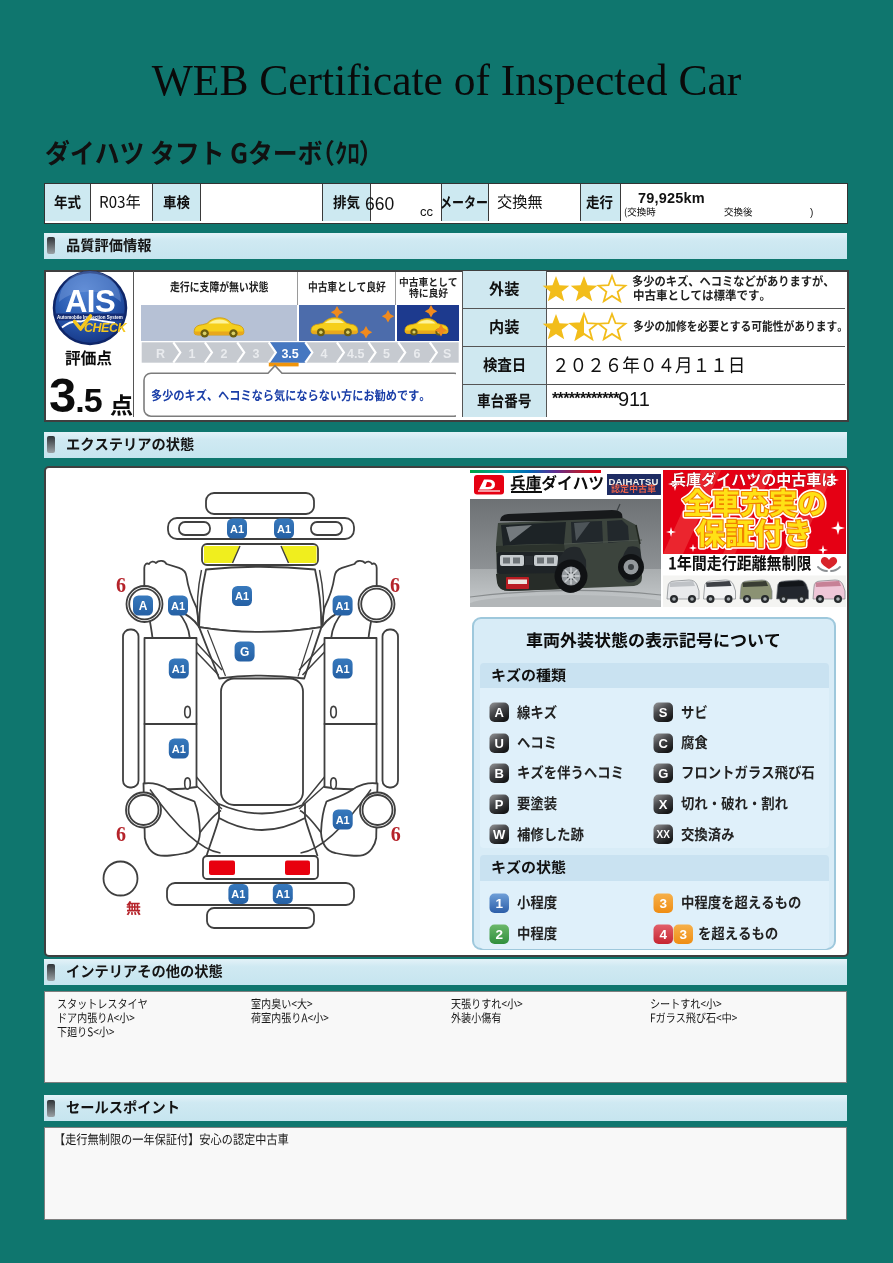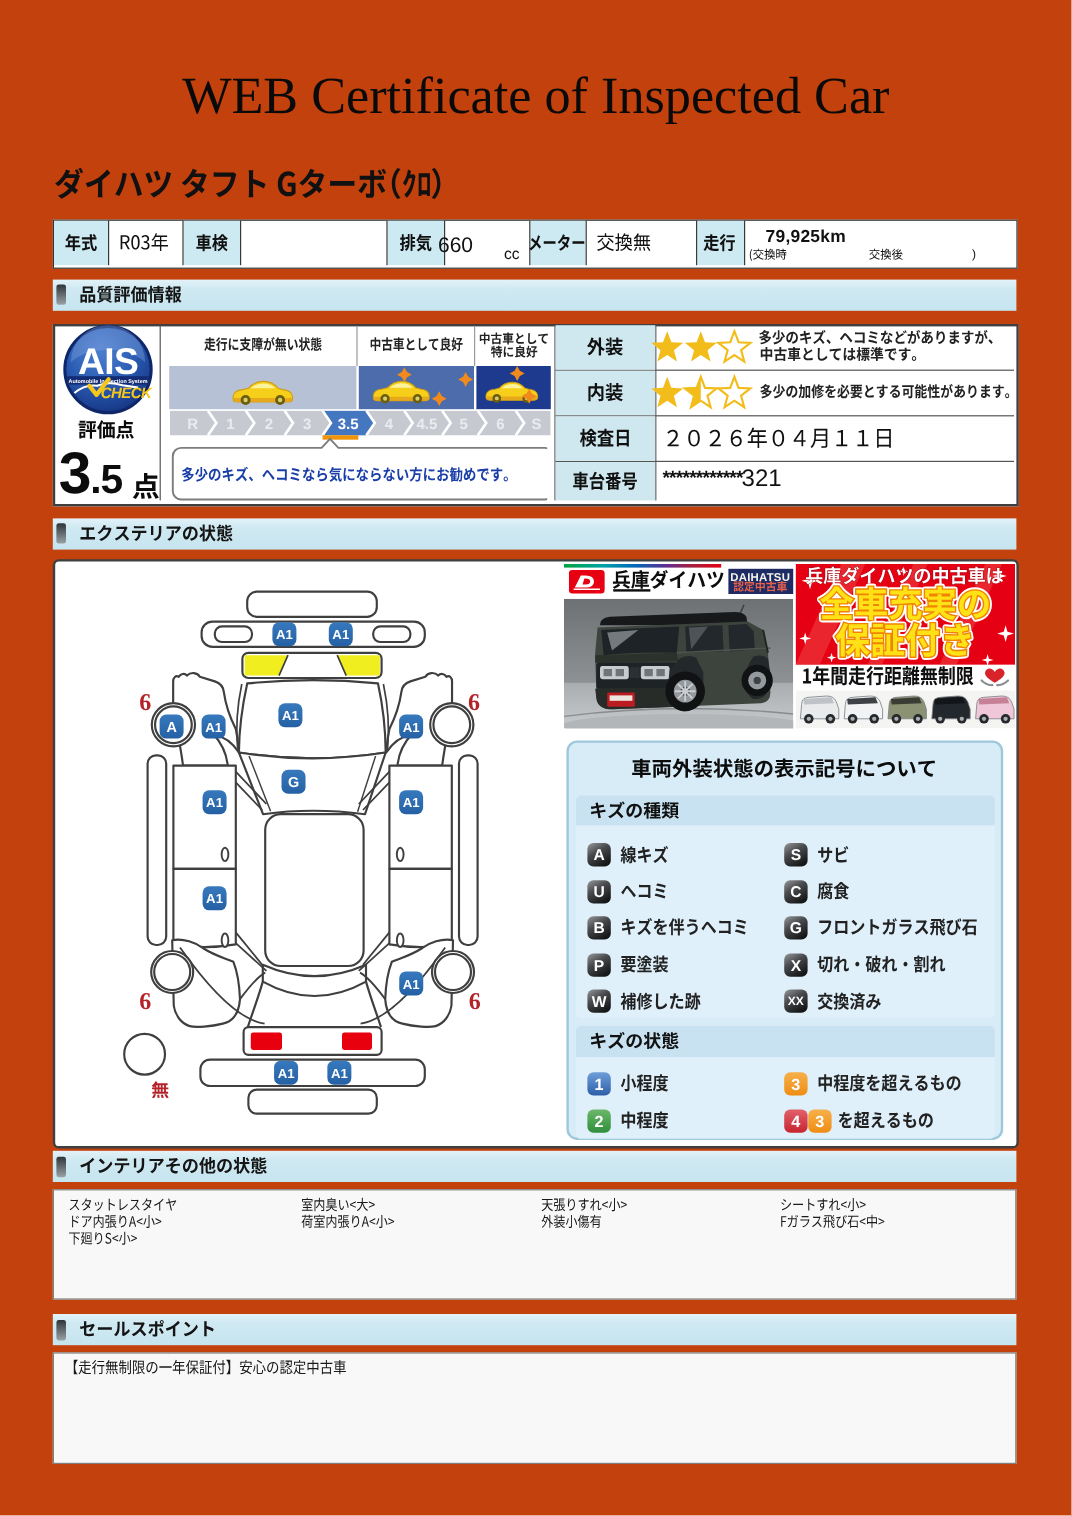--- a/index.html
+++ b/index.html
@@ -1,14 +1,14 @@
 <!DOCTYPE html>
 <html><head><meta charset="utf-8"><style>
 html,body{margin:0;padding:0;background:#fff;}
-#page{position:relative;width:893px;height:1263px;background:#c2410c;font-family:"Liberation Sans",sans-serif;overflow:hidden;}
+#page{position:relative;width:893px;height:1263px;background:#0f766e;font-family:"Liberation Sans",sans-serif;overflow:hidden;}
 .abs{position:absolute;}
 .bar{position:absolute;left:43.5px;width:803px;height:26px;background:linear-gradient(to bottom,#e3f2f8 0,#cfe9f2 30%,#c6e5ef 100%);}
 .mark{position:absolute;width:8px;height:17px;border-radius:2px;background:linear-gradient(to bottom,#2f3438,#9aa2a6);}
 .cell-line{position:absolute;background:#3a3a3a;}
 </style></head><body>
 <div id="page">
 
 <div class="abs" style="left:0;top:54.5px;width:893px;text-align:center;font-family:'Liberation Serif',serif;font-size:43.5px;color:#0a0a0a;letter-spacing:0px;">WEB Certificate of Inspected Car</div>
 
 <svg style="position:absolute;left:45.0px;top:139.5px;overflow:visible" width="327" height="34">
@@ -259,21 +259,21 @@
 
 <svg style="position:absolute;left:633.0px;top:320.4px;overflow:visible" width="215" height="16">
       <path transform="translate(0,10.8) scale(0.86,1)" d="M5.4 -10.7C4.5 -9.6 3 -8.6 0.8 -7.9C1.1 -7.6 1.6 -7.1 1.8 -6.8C2.3 -7 2.8 -7.2 3.2 -7.4C3.8 -7.1 4.4 -6.7 4.9 -6.3C3.6 -5.7 2.1 -5.3 0.7 -5.1C0.9 -4.8 1.2 -4.2 1.4 -3.8C3.4 -4.2 5.5 -4.9 7.2 -6C6.2 -5 4.5 -3.9 2.1 -3.2C2.4 -2.9 2.8 -2.4 3 -2C3.6 -2.2 4.2 -2.5 4.8 -2.7C5.4 -2.4 6.1 -1.9 6.6 -1.4C5.2 -0.8 3.5 -0.4 1.7 -0.2C2 0.1 2.2 0.7 2.4 1.1C6.7 0.5 10.3 -1 11.8 -4.7L10.8 -5.2L10.5 -5.1H8.3C8.5 -5.4 8.8 -5.7 9.1 -6L7.6 -6.3C8.6 -7.1 9.5 -8 10.1 -9.2L9.2 -9.8L8.9 -9.7H6.4C6.6 -9.9 6.8 -10.1 7 -10.3ZM6.2 -7C5.8 -7.4 5.1 -7.8 4.5 -8.1L5 -8.5H7.9C7.5 -7.9 6.9 -7.4 6.2 -7ZM8 -2.2C7.5 -2.6 6.8 -3.1 6.1 -3.5L6.7 -3.9H9.7C9.2 -3.2 8.7 -2.6 8 -2.2Z M18 -10.6V-4.6C18 -4.4 17.9 -4.3 17.7 -4.3C17.5 -4.3 16.7 -4.3 16 -4.3C16.2 -3.9 16.4 -3.2 16.5 -2.8C17.5 -2.8 18.3 -2.8 18.8 -3.1C19.4 -3.3 19.5 -3.7 19.5 -4.5V-10.6ZM20.7 -8.5C21.7 -7.2 22.8 -5.4 23.2 -4.3L24.7 -5.1C24.3 -6.3 23.1 -8 22.1 -9.2ZM21.3 -5.3C20.2 -2 18 -0.8 13.8 -0.3C14.1 0.1 14.5 0.7 14.6 1.2C19.1 0.5 21.6 -1 22.9 -4.9ZM15.1 -9C14.7 -7.7 13.9 -6 12.8 -5C13.2 -4.9 13.8 -4.4 14.2 -4.2C15.3 -5.3 16.2 -7.1 16.8 -8.7Z M30.6 -7.7C30.4 -6.7 30.2 -5.6 29.9 -4.7C29.4 -3 28.9 -2.2 28.4 -2.2C27.9 -2.2 27.4 -2.8 27.4 -4.1C27.4 -5.5 28.5 -7.3 30.6 -7.7ZM32.3 -7.8C34 -7.5 34.9 -6.2 34.9 -4.5C34.9 -2.6 33.6 -1.5 32 -1.1C31.7 -1 31.4 -1 30.9 -0.9L31.8 0.6C35 0.1 36.6 -1.8 36.6 -4.4C36.6 -7.1 34.6 -9.3 31.5 -9.3C28.3 -9.3 25.8 -6.8 25.8 -3.9C25.8 -1.8 26.9 -0.3 28.3 -0.3C29.7 -0.3 30.8 -1.8 31.5 -4.4C31.9 -5.5 32.1 -6.7 32.3 -7.8Z M44.5 -9.2V0.9H45.9V0H47.5V0.8H49V-9.2ZM45.9 -1.5V-7.7H47.5V-1.5ZM39.6 -10.4 39.6 -8.4H38.1V-6.9H39.6C39.5 -4 39.2 -1.6 37.8 0C38.1 0.2 38.6 0.8 38.9 1.1C40.5 -0.7 40.9 -3.6 41 -6.9H42.3C42.2 -2.7 42.1 -1.2 41.9 -0.8C41.8 -0.6 41.6 -0.6 41.5 -0.6C41.2 -0.6 40.8 -0.6 40.3 -0.6C40.5 -0.2 40.7 0.4 40.7 0.9C41.3 0.9 41.8 0.9 42.2 0.8C42.6 0.7 42.9 0.6 43.2 0.2C43.6 -0.4 43.7 -2.4 43.8 -7.7C43.8 -7.9 43.8 -8.4 43.8 -8.4H41.1L41.1 -10.4Z M58.6 -4.9C58 -4.3 56.8 -3.8 55.8 -3.5C56 -3.3 56.4 -2.9 56.5 -2.6C57.7 -3 59 -3.6 59.7 -4.4ZM59.9 -3.7C59 -2.9 57.4 -2.2 55.8 -1.9C56.1 -1.7 56.4 -1.3 56.6 -1C58.3 -1.4 60 -2.2 61 -3.3ZM60.8 -2.3C59.7 -1.1 57.5 -0.4 55.2 -0.1C55.5 0.2 55.8 0.7 56 1.1C58.5 0.6 60.8 -0.2 62.1 -1.8ZM53.8 -9V-1H55V-5.1C55.3 -4.8 55.6 -4.4 55.7 -4.2C56.8 -4.5 57.7 -4.9 58.6 -5.5C59.4 -5 60.4 -4.5 61.6 -4.3C61.7 -4.6 62.1 -5.2 62.4 -5.5C61.3 -5.6 60.4 -5.9 59.6 -6.3C60.2 -6.8 60.7 -7.4 61 -8.2H62V-9.3H57.9C58 -9.7 58.2 -10 58.3 -10.3L56.9 -10.6C56.5 -9.5 55.9 -8.5 55 -7.7V-9ZM56.5 -7.3C56.8 -6.9 57.1 -6.6 57.5 -6.3C56.8 -5.9 55.9 -5.6 55 -5.4V-7.1C55.3 -6.9 55.6 -6.7 55.8 -6.5C56 -6.7 56.3 -7 56.5 -7.3ZM59.5 -8.2C59.2 -7.7 58.9 -7.3 58.5 -7C58 -7.4 57.6 -7.8 57.2 -8.2ZM52.6 -10.6C52.1 -8.8 51.1 -6.9 50.1 -5.7C50.4 -5.3 50.7 -4.5 50.9 -4.1C51.1 -4.4 51.4 -4.8 51.6 -5.2V1.1H53.1V-7.8C53.4 -8.6 53.7 -9.4 54 -10.2Z M73.8 -5.3 73.2 -6.8C72.7 -6.5 72.2 -6.3 71.8 -6.1C71.2 -5.9 70.7 -5.7 70.1 -5.4C69.8 -6 69.2 -6.4 68.4 -6.4C68 -6.4 67.3 -6.2 67 -6.1C67.2 -6.5 67.5 -6.9 67.7 -7.4C69 -7.4 70.6 -7.5 71.8 -7.7L71.8 -9.1C70.7 -9 69.5 -8.8 68.3 -8.8C68.4 -9.3 68.5 -9.7 68.6 -10L66.9 -10.2C66.9 -9.7 66.8 -9.2 66.7 -8.7H66.1C65.4 -8.7 64.5 -8.8 63.9 -8.9V-7.4C64.6 -7.4 65.5 -7.3 66 -7.3H66.1C65.6 -6.2 64.7 -5.1 63.4 -3.9L64.7 -2.9C65.2 -3.4 65.5 -3.9 65.9 -4.3C66.4 -4.7 67.1 -5.1 67.8 -5.1C68.2 -5.1 68.5 -5 68.7 -4.7C67.3 -4 65.8 -3 65.8 -1.4C65.8 0.2 67.2 0.7 69.2 0.7C70.4 0.7 71.9 0.6 72.7 0.5L72.8 -1.1C71.7 -0.9 70.3 -0.8 69.2 -0.8C68 -0.8 67.4 -0.9 67.4 -1.6C67.4 -2.2 67.9 -2.7 68.8 -3.3C68.8 -2.7 68.8 -2.1 68.8 -1.8H70.3L70.2 -4C71 -4.3 71.7 -4.6 72.3 -4.8C72.7 -5 73.4 -5.2 73.8 -5.3Z M78.8 -9.6C79.7 -8.9 81 -7.9 81.7 -7.3L82.7 -8.5C82 -9.1 80.7 -10 79.7 -10.6ZM76.6 -7.2C76.4 -5.8 75.9 -4.2 75.3 -3.1L76.7 -2.6C77.3 -3.6 77.8 -5.4 78 -6.9ZM84 -5.8C84.7 -4.6 85.5 -3 85.8 -1.9L87.2 -2.7C86.9 -3.7 86.1 -5.2 85.3 -6.4ZM84.6 -9.9C83.6 -7.9 82.1 -5.8 80.2 -4V-7.8H78.6V-2.7C77.6 -1.9 76.5 -1.2 75.3 -0.7C75.6 -0.4 76.1 0.2 76.3 0.5C77.1 0.1 77.9 -0.3 78.6 -0.8C78.7 0.6 79.2 1 80.8 1C81.1 1 82.6 1 83 1C84.5 1 85 0.2 85.2 -2C84.7 -2.1 84 -2.4 83.7 -2.7C83.6 -0.9 83.5 -0.5 82.8 -0.5C82.5 -0.5 81.2 -0.5 81 -0.5C80.3 -0.5 80.2 -0.6 80.2 -1.3V-2C82.7 -4.1 84.7 -6.7 86.1 -9.3Z M88.8 -8.2V-4.7H92L91.4 -3.8H88V-2.6H90.6C90.2 -2.1 89.9 -1.6 89.6 -1.2L91 -0.8L91.2 -1L92.4 -0.7C91.3 -0.4 89.9 -0.2 88.2 -0.2C88.5 0.2 88.7 0.7 88.8 1.1C91.2 1 93.1 0.6 94.5 -0.1C95.9 0.4 97.2 0.8 98.2 1.2L99.1 -0.1C98.2 -0.4 97.1 -0.7 95.9 -1C96.4 -1.5 96.8 -2 97.1 -2.6H99.5V-3.8H93.1L93.7 -4.7H98.8V-8.2H95.8V-8.9H99.2V-10.2H88.2V-8.9H91.5V-8.2ZM92.3 -2.6H95.4C95.1 -2.2 94.7 -1.8 94.3 -1.5C93.5 -1.7 92.7 -1.9 91.9 -2ZM93 -8.9H94.4V-8.2H93ZM90.2 -7H91.5V-5.8H90.2ZM93 -7H94.4V-5.8H93ZM95.8 -7H97.3V-5.8H95.8Z M104.1 -10 102.6 -9.3C103.1 -8 103.7 -6.7 104.3 -5.6C103.1 -4.7 102.2 -3.7 102.2 -2.3C102.2 -0.2 104.1 0.5 106.6 0.5C108.2 0.5 109.5 0.4 110.6 0.2L110.6 -1.6C109.5 -1.3 107.8 -1.1 106.5 -1.1C104.8 -1.1 104 -1.6 104 -2.5C104 -3.4 104.7 -4.1 105.7 -4.8C106.8 -5.5 108.4 -6.2 109.2 -6.6C109.6 -6.9 110 -7.1 110.4 -7.3L109.5 -8.7C109.2 -8.5 108.9 -8.2 108.4 -8C107.8 -7.6 106.7 -7.1 105.7 -6.5C105.2 -7.5 104.6 -8.7 104.1 -10Z M119.3 -4.6C119.5 -3.6 119 -3.2 118.5 -3.2C118 -3.2 117.5 -3.5 117.5 -4.1C117.5 -4.8 118 -5.1 118.5 -5.1C118.8 -5.1 119.1 -4.9 119.3 -4.6ZM113.6 -8.5 113.6 -7C115.2 -7.1 117.1 -7.2 119 -7.2L119 -6.4C118.9 -6.4 118.7 -6.4 118.5 -6.4C117.2 -6.4 116 -5.5 116 -4.1C116 -2.5 117.2 -1.8 118.2 -1.8C118.4 -1.8 118.6 -1.8 118.7 -1.8C118 -1.1 117 -0.7 115.7 -0.4L117 0.9C120.1 0.1 121 -2 121 -3.6C121 -4.3 120.9 -4.9 120.6 -5.3L120.6 -7.2C122.3 -7.2 123.4 -7.2 124.2 -7.2L124.2 -8.6C123.5 -8.6 121.8 -8.6 120.6 -8.6L120.6 -9C120.6 -9.2 120.6 -9.9 120.7 -10.1H118.8C118.9 -9.9 118.9 -9.5 119 -9L119 -8.6C117.3 -8.6 115 -8.5 113.6 -8.5Z M131.9 -0.7C131.6 -0.7 131.4 -0.7 131.1 -0.7C130.4 -0.7 129.9 -1 129.9 -1.5C129.9 -1.8 130.2 -2.1 130.7 -2.1C131.3 -2.1 131.8 -1.6 131.9 -0.7ZM127.8 -9.5 127.8 -7.9C128.1 -7.9 128.5 -8 128.8 -8C129.5 -8 131.2 -8.1 131.8 -8.1C131.2 -7.6 129.9 -6.5 129.2 -6C128.5 -5.4 127 -4.1 126.1 -3.4L127.2 -2.2C128.6 -3.7 129.8 -4.7 131.7 -4.7C133.2 -4.7 134.3 -4 134.3 -2.8C134.3 -2.1 134 -1.5 133.3 -1.1C133.1 -2.3 132.2 -3.3 130.6 -3.3C129.3 -3.3 128.4 -2.3 128.4 -1.3C128.4 -0.1 129.7 0.7 131.4 0.7C134.5 0.7 136 -0.8 136 -2.8C136 -4.6 134.4 -6 132.2 -6C131.8 -6 131.5 -5.9 131.1 -5.8C131.8 -6.5 133.2 -7.6 133.8 -8C134.1 -8.2 134.4 -8.4 134.7 -8.6L133.9 -9.7C133.7 -9.7 133.4 -9.6 132.9 -9.6C132.2 -9.5 129.6 -9.5 128.9 -9.5C128.5 -9.5 128.1 -9.5 127.8 -9.5Z M138.1 -9.8V-8.3H146.4V-0.8C146.4 -0.5 146.3 -0.5 146 -0.5C145.7 -0.5 144.6 -0.4 143.7 -0.5C143.9 -0.1 144.3 0.7 144.3 1.1C145.6 1.1 146.6 1.1 147.2 0.8C147.8 0.6 148 0.1 148 -0.8V-8.3H149.4V-9.8ZM140.7 -5.4H143.1V-3.4H140.7ZM139.3 -6.9V-1.1H140.7V-2H144.6V-6.9Z M154 -9.3C154.2 -9 154.4 -8.6 154.6 -8.3L152.9 -8.2C153.2 -8.9 153.6 -9.6 153.8 -10.4L152.3 -10.7C152.1 -9.9 151.7 -8.9 151.3 -8.2L150.4 -8.1L150.5 -6.7L155.2 -7C155.2 -6.8 155.3 -6.5 155.4 -6.3L156.8 -6.9C156.5 -7.7 155.8 -8.9 155.2 -9.8ZM154.4 -4.9V-4.2H152.5V-4.9ZM151.1 -6.1V1.1H152.5V-1.3H154.4V-0.4C154.4 -0.3 154.3 -0.2 154.2 -0.2C154 -0.2 153.5 -0.2 153.1 -0.2C153.3 0.1 153.5 0.7 153.6 1.1C154.3 1.1 154.9 1.1 155.3 0.8C155.7 0.6 155.9 0.2 155.9 -0.4V-6.1ZM152.5 -3.1H154.4V-2.4H152.5ZM160.6 -9.8C160 -9.5 159.2 -9.1 158.3 -8.8V-10.6H156.8V-6.8C156.8 -5.4 157.2 -5 158.7 -5C159 -5 160.1 -5 160.4 -5C161.6 -5 162 -5.4 162.1 -7.1C161.7 -7.1 161.1 -7.4 160.8 -7.6C160.8 -6.5 160.7 -6.3 160.3 -6.3C160 -6.3 159.1 -6.3 158.9 -6.3C158.4 -6.3 158.3 -6.4 158.3 -6.8V-7.6C159.4 -7.9 160.6 -8.3 161.6 -8.8ZM160.7 -4.2C160.1 -3.8 159.2 -3.4 158.3 -3V-4.7H156.8V-0.8C156.8 0.6 157.2 1 158.7 1C159 1 160.2 1 160.5 1C161.7 1 162.1 0.5 162.2 -1.2C161.8 -1.3 161.2 -1.6 160.9 -1.8C160.8 -0.5 160.8 -0.3 160.3 -0.3C160.1 -0.3 159.1 -0.3 158.9 -0.3C158.4 -0.3 158.3 -0.3 158.3 -0.8V-1.8C159.5 -2.1 160.7 -2.6 161.7 -3.1Z M166.7 -0.7V0.7H174.6V-0.7H171.6V-3.2H173.9V-4.6H171.6V-6.7H174.2V-8.1H171.6V-10.6H170.1V-8.1H169.1C169.2 -8.7 169.3 -9.2 169.4 -9.8L167.9 -10.1C167.8 -9 167.6 -7.9 167.3 -7C167.1 -7.5 166.8 -8.1 166.6 -8.6L165.9 -8.2V-10.6H164.4V-8.1L163.3 -8.2C163.2 -7.2 163 -5.8 162.7 -4.9L163.8 -4.5C164.1 -5.4 164.3 -6.8 164.4 -7.8V1.1H165.9V-7.5C166.1 -6.9 166.3 -6.4 166.3 -6L167 -6.4C166.9 -6.1 166.8 -5.8 166.7 -5.6C167 -5.5 167.7 -5.1 168 -4.9C168.3 -5.4 168.5 -6 168.7 -6.7H170.1V-4.6H167.7V-3.2H170.1V-0.7Z M186.2 -10.8 185.2 -10.4C185.6 -10 186 -9.2 186.3 -8.7L187.2 -9.1C187 -9.6 186.6 -10.4 186.2 -10.8ZM175.6 -7.2 175.8 -5.5C176.2 -5.6 176.8 -5.7 177.2 -5.7L178.2 -5.9C177.8 -4.2 176.9 -1.6 175.7 0L177.3 0.7C178.5 -1.2 179.4 -4.1 179.9 -6C180.2 -6.1 180.6 -6.1 180.8 -6.1C181.5 -6.1 182 -6 182 -5C182 -3.7 181.8 -2.2 181.4 -1.5C181.2 -1.1 180.9 -1 180.5 -1C180.2 -1 179.5 -1.1 179 -1.2L179.2 0.4C179.7 0.5 180.3 0.6 180.8 0.6C181.7 0.6 182.4 0.3 182.8 -0.5C183.3 -1.6 183.5 -3.7 183.5 -5.1C183.5 -6.9 182.6 -7.5 181.2 -7.5C181 -7.5 180.6 -7.5 180.2 -7.5L180.5 -8.8C180.5 -9.1 180.6 -9.5 180.7 -9.8L178.8 -10C178.8 -9.2 178.7 -8.3 178.6 -7.3C177.9 -7.3 177.3 -7.2 176.9 -7.2C176.5 -7.2 176.1 -7.2 175.6 -7.2ZM184.8 -10.3 183.8 -9.9C184.1 -9.5 184.4 -8.8 184.6 -8.4L183.5 -7.9C184.4 -6.8 185.3 -4.6 185.6 -3.2L187.2 -3.9C186.8 -5 185.9 -7.1 185.2 -8.3L185.8 -8.6C185.5 -9 185.1 -9.8 184.8 -10.3Z M196.9 -6.9 195.3 -7.2C195.3 -7 195.3 -6.7 195.2 -6.5H195C194.4 -6.5 193.7 -6.4 193.1 -6.2L193.2 -7.4C194.8 -7.4 196.4 -7.6 197.7 -7.8L197.7 -9.3C196.3 -8.9 194.9 -8.8 193.4 -8.7L193.5 -9.4C193.6 -9.6 193.6 -9.8 193.7 -10.1L192.1 -10.1C192.1 -9.9 192.1 -9.6 192.1 -9.3L192 -8.7H191.5C190.7 -8.7 189.6 -8.8 189.2 -8.8L189.2 -7.4C189.8 -7.4 190.8 -7.3 191.4 -7.3H191.8C191.8 -6.8 191.7 -6.3 191.7 -5.8C190 -4.9 188.6 -3.2 188.6 -1.6C188.6 -0.4 189.4 0.2 190.3 0.2C191 0.2 191.7 0 192.3 -0.3L192.4 0.2L193.9 -0.2C193.8 -0.6 193.7 -0.9 193.6 -1.2C194.5 -2 195.5 -3.3 196.2 -5C197.1 -4.6 197.5 -4 197.5 -3.2C197.5 -2 196.5 -0.8 194.1 -0.5L194.9 0.8C198 0.3 199.1 -1.4 199.1 -3.2C199.1 -4.6 198.1 -5.7 196.6 -6.2ZM194.8 -5.2C194.4 -4.2 193.8 -3.4 193.2 -2.8C193.1 -3.4 193.1 -4.1 193.1 -4.9V-4.9C193.6 -5.1 194.2 -5.2 194.8 -5.2ZM191.9 -1.8C191.5 -1.5 191 -1.4 190.7 -1.4C190.3 -1.4 190.1 -1.6 190.1 -2C190.1 -2.7 190.7 -3.6 191.7 -4.3C191.7 -3.4 191.8 -2.5 191.9 -1.8Z M204.5 -10 202.8 -10.1C202.8 -9.8 202.8 -9.3 202.7 -8.8C202.5 -7.5 202.3 -6 202.3 -4.8C202.3 -4 202.4 -3.2 202.5 -2.7L204.1 -2.8C204 -3.4 204 -3.8 204 -4.1C204.1 -5.8 205.3 -8 206.8 -8C207.9 -8 208.5 -6.9 208.5 -5C208.5 -2 206.6 -1.1 203.8 -0.6L204.7 0.8C208 0.2 210.2 -1.5 210.2 -5C210.2 -7.8 208.8 -9.5 207.1 -9.5C205.7 -9.5 204.6 -8.4 204 -7.4C204.1 -8.1 204.3 -9.4 204.5 -10Z M218.4 -2.1 218.5 -1.6C218.5 -0.8 218 -0.7 217.4 -0.7C216.5 -0.7 216.1 -0.9 216.1 -1.4C216.1 -1.8 216.5 -2.2 217.4 -2.2C217.8 -2.2 218.1 -2.1 218.4 -2.1ZM214.7 -6.2 214.7 -4.8C215.6 -4.7 217 -4.6 217.7 -4.6H218.3L218.4 -3.4C218.2 -3.5 217.9 -3.5 217.6 -3.5C215.7 -3.5 214.5 -2.6 214.5 -1.3C214.5 0 215.6 0.8 217.6 0.8C219.2 0.8 220.1 -0.1 220.1 -1.1L220 -1.6C221 -1.1 221.9 -0.5 222.6 0.2L223.5 -1.2C222.7 -1.9 221.5 -2.7 220 -3.1L219.9 -4.6C221.1 -4.7 222.1 -4.8 223.2 -4.9V-6.4C222.2 -6.2 221.1 -6.1 219.8 -6.1V-7.3C221.1 -7.4 222.2 -7.5 223 -7.6L223 -9.1C221.9 -8.9 220.9 -8.8 219.9 -8.7L219.9 -9.2C219.9 -9.6 219.9 -9.9 220 -10.1H218.3C218.3 -9.9 218.3 -9.5 218.3 -9.2V-8.7H217.9C217.1 -8.7 215.7 -8.8 214.8 -8.9L214.8 -7.5C215.6 -7.4 217.1 -7.3 217.9 -7.3H218.3L218.3 -6H217.7C217.1 -6 215.5 -6.1 214.7 -6.2Z M231.8 -4.6C232 -3.6 231.5 -3.2 231 -3.2C230.5 -3.2 230 -3.5 230 -4.1C230 -4.8 230.5 -5.1 231 -5.1C231.3 -5.1 231.6 -4.9 231.8 -4.6ZM226.1 -8.5 226.1 -7C227.7 -7.1 229.6 -7.2 231.5 -7.2L231.5 -6.4C231.4 -6.4 231.2 -6.4 231 -6.4C229.7 -6.4 228.5 -5.5 228.5 -4.1C228.5 -2.5 229.7 -1.8 230.7 -1.8C230.9 -1.8 231.1 -1.8 231.2 -1.8C230.6 -1.1 229.4 -0.7 228.2 -0.4L229.5 0.9C232.6 0.1 233.5 -2 233.5 -3.6C233.5 -4.3 233.4 -4.9 233.1 -5.3L233.1 -7.2C234.8 -7.2 235.9 -7.2 236.7 -7.2L236.7 -8.6C236 -8.6 234.3 -8.6 233.1 -8.6L233.1 -9C233.1 -9.2 233.1 -9.9 233.2 -10.1H231.3C231.4 -9.9 231.4 -9.5 231.5 -9L231.5 -8.6C229.8 -8.6 227.5 -8.5 226.1 -8.5Z M239.9 -3.1C238.8 -3.1 237.9 -2.2 237.9 -1.1C237.9 0 238.8 1 239.9 1C241 1 241.9 0 241.9 -1.1C241.9 -2.2 241 -3.1 239.9 -3.1ZM239.9 0.1C239.3 0.1 238.8 -0.5 238.8 -1.1C238.8 -1.7 239.3 -2.2 239.9 -2.2C240.5 -2.2 241 -1.7 241 -1.1C241 -0.5 240.5 0.1 239.9 0.1Z" fill="#222"></path>
     </svg>
 
 <svg style="position:absolute;left:552.0px;top:355.7px;overflow:visible" width="193" height="23">
       <path transform="translate(0,15.9) scale(0.95,1)" d="M4.5 0H14.2V-1.4H9.4C8.7 -1.4 8 -1.4 7.2 -1.3C10.7 -4.2 13.5 -7 13.5 -9.7C13.5 -12.3 11.7 -13.8 9 -13.8C7.1 -13.8 5.5 -12.8 4.3 -11.4L5.3 -10.4C6.4 -11.6 7.5 -12.4 9 -12.4C10.8 -12.4 11.8 -11.2 11.8 -9.7C11.8 -7.3 8.8 -4.4 4.5 -1Z M27.8 0.2C30.7 0.2 32.8 -2.2 32.8 -6.8C32.8 -11.5 30.7 -13.8 27.8 -13.8C24.8 -13.8 22.7 -11.5 22.7 -6.8C22.7 -2.2 24.8 0.2 27.8 0.2ZM27.8 -1.1C25.8 -1.1 24.4 -2.8 24.4 -6.8C24.4 -10.9 25.8 -12.4 27.8 -12.4C29.7 -12.4 31.1 -10.9 31.1 -6.8C31.1 -2.8 29.7 -1.1 27.8 -1.1Z M41.5 0H51.2V-1.4H46.4C45.7 -1.4 45 -1.4 44.2 -1.3C47.7 -4.2 50.5 -7 50.5 -9.7C50.5 -12.3 48.7 -13.8 46 -13.8C44.1 -13.8 42.5 -12.8 41.3 -11.4L42.3 -10.4C43.4 -11.6 44.5 -12.4 46 -12.4C47.8 -12.4 48.8 -11.2 48.8 -9.7C48.8 -7.3 45.8 -4.4 41.5 -1Z M65.2 0.2C67.7 0.2 69.6 -1.4 69.6 -4.3C69.6 -7.1 67.6 -8.5 65.3 -8.5C63.8 -8.5 62.6 -7.7 61.6 -6.7C61.7 -11 63.8 -12.4 65.6 -12.4C66.8 -12.4 67.6 -12 68.4 -11.2L69.4 -12.2C68.6 -13.1 67.4 -13.8 65.6 -13.8C62.8 -13.8 60 -11.7 60 -6.1C60 -1.7 62.3 0.2 65.2 0.2ZM61.6 -5.1C62.5 -6.3 63.7 -7.1 65.1 -7.1C66.7 -7.1 68 -6.2 68 -4.3C68 -2.3 66.8 -1.1 65.2 -1.1C63.4 -1.1 61.9 -2.3 61.6 -5.1Z M74.9 -4.1V-2.8H83.5V1.5H84.9V-2.8H91.6V-4.1H84.9V-7.8H90.4V-9.1H84.9V-12H90.8V-13.3H79.7C80 -13.9 80.3 -14.6 80.5 -15.2L79.1 -15.6C78.2 -13.1 76.7 -10.7 74.9 -9.2C75.3 -9 75.9 -8.5 76.1 -8.3C77.1 -9.2 78.1 -10.5 79 -12H83.5V-9.1H77.9V-4.1ZM79.3 -4.1V-7.8H83.5V-4.1Z M101.8 0.2C104.7 0.2 106.8 -2.2 106.8 -6.8C106.8 -11.5 104.7 -13.8 101.8 -13.8C98.8 -13.8 96.7 -11.5 96.7 -6.8C96.7 -2.2 98.8 0.2 101.8 0.2ZM101.8 -1.1C99.8 -1.1 98.4 -2.8 98.4 -6.8C98.4 -10.9 99.8 -12.4 101.8 -12.4C103.7 -12.4 105.1 -10.9 105.1 -6.8C105.1 -2.8 103.7 -1.1 101.8 -1.1Z M122 0H123.5V-3.7H125.6V-5.1H123.5V-13.6H121.5L115.1 -4.9V-3.7H122ZM122 -5.1H117L120.5 -9.8C121 -10.5 121.4 -11.2 122 -12.1H122C122 -11.2 122 -10.4 122 -9.6Z M133.3 -14.6V-8.9C133.3 -5.9 133 -2.1 130 0.5C130.4 0.7 130.9 1.2 131.1 1.5C132.9 -0.1 133.8 -2.2 134.3 -4.3H143.2V-0.6C143.2 -0.2 143.1 -0.1 142.7 0C142.2 0 140.7 0 139.2 -0.1C139.4 0.3 139.7 1 139.8 1.4C141.8 1.4 143 1.4 143.7 1.1C144.4 0.9 144.7 0.4 144.7 -0.6V-14.6ZM134.7 -13.2H143.2V-10.1H134.7ZM134.7 -8.8H143.2V-5.6H134.5C134.7 -6.7 134.7 -7.8 134.7 -8.8Z M152.6 0H162.2V-1.4H158.4V-13.6H157.1C156.2 -13 155.1 -12.9 153.6 -12.6V-11.5H156.7V-1.4H152.6Z M171.1 0H180.7V-1.4H176.9V-13.6H175.6C174.7 -13 173.6 -12.9 172.1 -12.6V-11.5H175.2V-1.4H171.1Z M189.7 -6.5H198.9V-1.3H189.7ZM189.7 -7.9V-12.9H198.9V-7.9ZM188.3 -14.3V1.3H189.7V0.1H198.9V1.2H200.4V-14.3Z" fill="#111"></path>
     </svg>
 
 <div class="abs" style="left:552px;top:389.5px;font-size:16px;font-weight:bold;letter-spacing:-0.65px;color:#111;">************</div>
-<div class="abs" style="left:618px;top:388px;font-size:20px;color:#111;">321</div>
+<div class="abs" style="left:618px;top:388px;font-size:20px;color:#111;">911</div>
 
 <div class="bar" style="top:431.5px;"></div>
 <div class="mark" style="left:47px;top:436px;"></div>
 
 <svg style="position:absolute;left:66.0px;top:437.1px;overflow:visible" width="128" height="19">
       <path transform="translate(0,12.9) scale(0.95,1)" d="M1.1 -2.5V-0.3C1.6 -0.4 2.1 -0.4 2.6 -0.4H12.5C12.8 -0.4 13.5 -0.4 13.9 -0.3V-2.5C13.5 -2.4 13 -2.4 12.5 -2.4H8.5V-8.5H11.7C12.1 -8.5 12.6 -8.4 13.1 -8.4V-10.5C12.6 -10.4 12.1 -10.4 11.7 -10.4H3.5C3.1 -10.4 2.5 -10.4 2.1 -10.5V-8.4C2.5 -8.4 3.1 -8.5 3.5 -8.5H6.4V-2.4H2.6C2.1 -2.4 1.6 -2.4 1.1 -2.5Z M23.6 -11.7 21.4 -12.4C21.3 -11.9 21 -11.2 20.7 -10.8C20 -9.6 18.7 -7.6 16.1 -6L17.7 -4.8C19.2 -5.8 20.5 -7.1 21.5 -8.4H25.7C25.5 -7.3 24.6 -5.5 23.6 -4.3C22.3 -2.8 20.6 -1.5 17.6 -0.6L19.3 1C22.1 -0.1 24 -1.5 25.4 -3.2C26.7 -4.9 27.6 -6.9 28 -8.2C28.1 -8.6 28.3 -9 28.5 -9.3L27 -10.3C26.6 -10.2 26.1 -10.1 25.6 -10.1H22.6L22.7 -10.2C22.9 -10.5 23.2 -11.2 23.6 -11.7Z M42.5 -10.2 41.3 -11.1C41 -11 40.4 -10.9 39.7 -10.9C39.1 -10.9 35.2 -10.9 34.4 -10.9C34 -10.9 33.1 -10.9 32.7 -11V-8.9C33 -8.9 33.8 -9 34.4 -9C35.1 -9 38.9 -9 39.5 -9C39.2 -7.9 38.3 -6.4 37.3 -5.3C35.9 -3.7 33.6 -1.9 31.1 -1L32.7 0.6C34.7 -0.3 36.7 -1.9 38.3 -3.6C39.7 -2.2 41.1 -0.7 42.1 0.7L43.8 -0.8C42.9 -1.9 41.1 -3.8 39.6 -5.1C40.6 -6.5 41.5 -8.1 42 -9.2C42.1 -9.5 42.4 -10 42.5 -10.2Z M48 -11.5V-9.6C48.5 -9.6 49.1 -9.6 49.6 -9.6C50.6 -9.6 54.8 -9.6 55.6 -9.6C56.2 -9.6 56.8 -9.6 57.3 -9.6V-11.5C56.8 -11.4 56.2 -11.4 55.6 -11.4C54.8 -11.4 50.6 -11.4 49.6 -11.4C49.1 -11.4 48.5 -11.4 48 -11.5ZM46.3 -7.7V-5.7C46.7 -5.7 47.3 -5.8 47.7 -5.8H51.8C51.8 -4.5 51.5 -3.4 50.9 -2.4C50.3 -1.6 49.3 -0.7 48.2 -0.3L50 1C51.3 0.3 52.4 -0.9 53 -1.9C53.5 -3 53.8 -4.2 53.9 -5.8H57.5C58 -5.8 58.5 -5.7 58.9 -5.7V-7.7C58.5 -7.6 57.9 -7.6 57.5 -7.6C56.6 -7.6 48.6 -7.6 47.7 -7.6C47.2 -7.6 46.7 -7.6 46.3 -7.7Z M72 -11.6H69.8C69.8 -11.2 69.9 -10.7 69.9 -10.1C69.9 -9.5 69.9 -8.1 69.9 -7.3C69.9 -5 69.7 -3.8 68.6 -2.7C67.7 -1.7 66.5 -1.2 65 -0.8L66.6 0.8C67.7 0.5 69.3 -0.2 70.2 -1.3C71.4 -2.5 72 -3.9 72 -7.2C72 -7.9 72 -9.4 72 -10.1C72 -10.7 72 -11.2 72 -11.6ZM65.1 -11.5H62.9C63 -11.2 63 -10.7 63 -10.4C63 -9.7 63 -6.2 63 -5.3C63 -4.9 62.9 -4.3 62.9 -4H65.1C65.1 -4.3 65 -4.9 65 -5.3C65 -6.1 65 -9.7 65 -10.4C65 -10.8 65.1 -11.2 65.1 -11.5Z M89.3 -10.2 88.1 -11.3C87.9 -11.2 87 -11.1 86.6 -11.1C85.8 -11.1 79.5 -11.1 78.5 -11.1C77.9 -11.1 77.3 -11.2 76.7 -11.3V-9.2C77.4 -9.3 77.9 -9.3 78.5 -9.3C79.5 -9.3 85.4 -9.3 86.3 -9.3C86 -8.6 84.8 -7.2 83.6 -6.5L85.1 -5.3C86.6 -6.3 88 -8.2 88.7 -9.4C88.9 -9.6 89.2 -10 89.3 -10.2ZM83.2 -8.1H81C81.1 -7.6 81.1 -7.2 81.1 -6.8C81.1 -4.3 80.8 -2.7 78.9 -1.4C78.3 -1 77.8 -0.8 77.3 -0.6L79 0.8C83.1 -1.3 83.2 -4.4 83.2 -8.1Z M96.7 -9.3C96.5 -8 96.2 -6.7 95.9 -5.6C95.3 -3.6 94.7 -2.7 94.1 -2.7C93.5 -2.7 92.9 -3.4 92.9 -4.9C92.9 -6.6 94.2 -8.7 96.7 -9.3ZM98.7 -9.3C100.8 -9 101.9 -7.4 101.9 -5.3C101.9 -3.1 100.4 -1.8 98.5 -1.3C98.1 -1.2 97.6 -1.1 97.1 -1.1L98.2 0.7C102 0.1 103.9 -2.1 103.9 -5.3C103.9 -8.5 101.6 -11.1 97.8 -11.1C94 -11.1 91 -8.2 91 -4.7C91 -2.2 92.3 -0.3 94 -0.3C95.6 -0.3 96.9 -2.2 97.8 -5.2C98.3 -6.6 98.5 -8 98.7 -9.3Z M116 -11.7C116.6 -10.8 117.3 -9.7 117.6 -9L119.1 -9.9C118.8 -10.6 118 -11.6 117.4 -12.4ZM105.4 -3.3 106.3 -1.8C107 -2.3 107.7 -2.9 108.3 -3.6V1.3H110.1V0.3C110.6 0.6 111.1 1 111.4 1.3C113.2 -0.3 114.2 -2.2 114.8 -4.1C115.6 -1.8 116.8 0.1 118.5 1.3C118.7 0.8 119.3 0.1 119.8 -0.2C117.7 -1.5 116.3 -4 115.6 -6.8H119.3V-8.6H115.4V-8.9V-12.7H113.6V-8.9V-8.6H110.5V-6.8H113.5C113.2 -4.6 112.4 -2.1 110.1 0V-12.8H108.3V-8.6C108 -9.3 107.4 -10.2 106.9 -10.8L105.5 -10C106.1 -9.1 106.8 -7.9 107.1 -7.1L108.3 -7.8V-5.7C107.3 -4.8 106.2 -3.9 105.4 -3.3Z M124.5 -2.2V-0.7C124.5 0.8 124.9 1.2 126.8 1.2C127.2 1.2 128.8 1.2 129.3 1.2C130.6 1.2 131.1 0.8 131.3 -0.8C130.8 -0.9 130.1 -1.1 129.8 -1.4C129.7 -0.4 129.6 -0.2 129.1 -0.2C128.7 -0.2 127.3 -0.2 127 -0.2C126.3 -0.2 126.2 -0.3 126.2 -0.7V-2.2ZM130.6 -1.7C131.6 -0.9 132.6 0.3 133 1.1L134.6 0.2C134.1 -0.6 133 -1.7 132 -2.5ZM122.5 -2.4C122.1 -1.4 121.4 -0.4 120.5 0.1L121.9 1.1C123 0.4 123.6 -0.6 124 -1.8ZM121.5 -8.9V-2.8H123.1V-4.6H125.5V-4.2C125.5 -4 125.5 -4 125.3 -4C125.1 -4 124.7 -4 124.2 -4C124.4 -3.7 124.6 -3.2 124.7 -2.8C125.5 -2.8 126.1 -2.8 126.5 -3L125.9 -2.5C126.7 -2 127.7 -1.3 128.1 -0.9L129.3 -1.9C128.8 -2.4 127.8 -3.1 127 -3.4C127.1 -3.6 127.1 -3.9 127.1 -4.2V-8.9ZM125.5 -7.7V-7.2H123.1V-7.7ZM123.1 -6.2H125.5V-5.7H123.1ZM132.4 -12.4C131.8 -12 130.7 -11.7 129.7 -11.4V-12.6H128.1V-9.8C128.1 -8.3 128.5 -7.8 130.2 -7.8C130.5 -7.8 132 -7.8 132.3 -7.8C133.6 -7.8 134.1 -8.2 134.2 -9.7C133.8 -9.8 133.1 -10 132.8 -10.3C132.7 -9.4 132.6 -9.3 132.2 -9.3C131.8 -9.3 130.7 -9.3 130.4 -9.3C129.8 -9.3 129.7 -9.3 129.7 -9.8V-10.2C131 -10.4 132.5 -10.8 133.7 -11.3ZM132.6 -7.4C131.9 -7 130.8 -6.6 129.7 -6.3V-7.7H128.1V-4.7C128.1 -3.2 128.5 -2.8 130.2 -2.8C130.6 -2.8 132 -2.8 132.4 -2.8C133.7 -2.8 134.1 -3.2 134.3 -4.7C133.9 -4.8 133.2 -5 132.9 -5.3C132.8 -4.3 132.7 -4.2 132.2 -4.2C131.9 -4.2 130.7 -4.2 130.4 -4.2C129.8 -4.2 129.7 -4.2 129.7 -4.7V-5.1C131.1 -5.4 132.6 -5.8 133.8 -6.3ZM120.7 -10.8 120.8 -9.4C122.3 -9.4 124.3 -9.5 126.3 -9.6C126.5 -9.4 126.6 -9.2 126.6 -9L128 -9.7C127.7 -10.5 126.8 -11.5 126.1 -12.2L124.8 -11.6C125 -11.4 125.2 -11.1 125.4 -10.9L123.6 -10.8C123.9 -11.3 124.3 -11.9 124.6 -12.4L122.8 -12.8C122.6 -12.2 122.2 -11.4 121.9 -10.8Z" fill="#151515"></path>
     </svg>
 
 <div class="abs" style="left:43.5px;top:466px;width:801px;height:487px;border:2px solid #3f3f3f;border-radius:5px;background:#fff;"></div>
 

